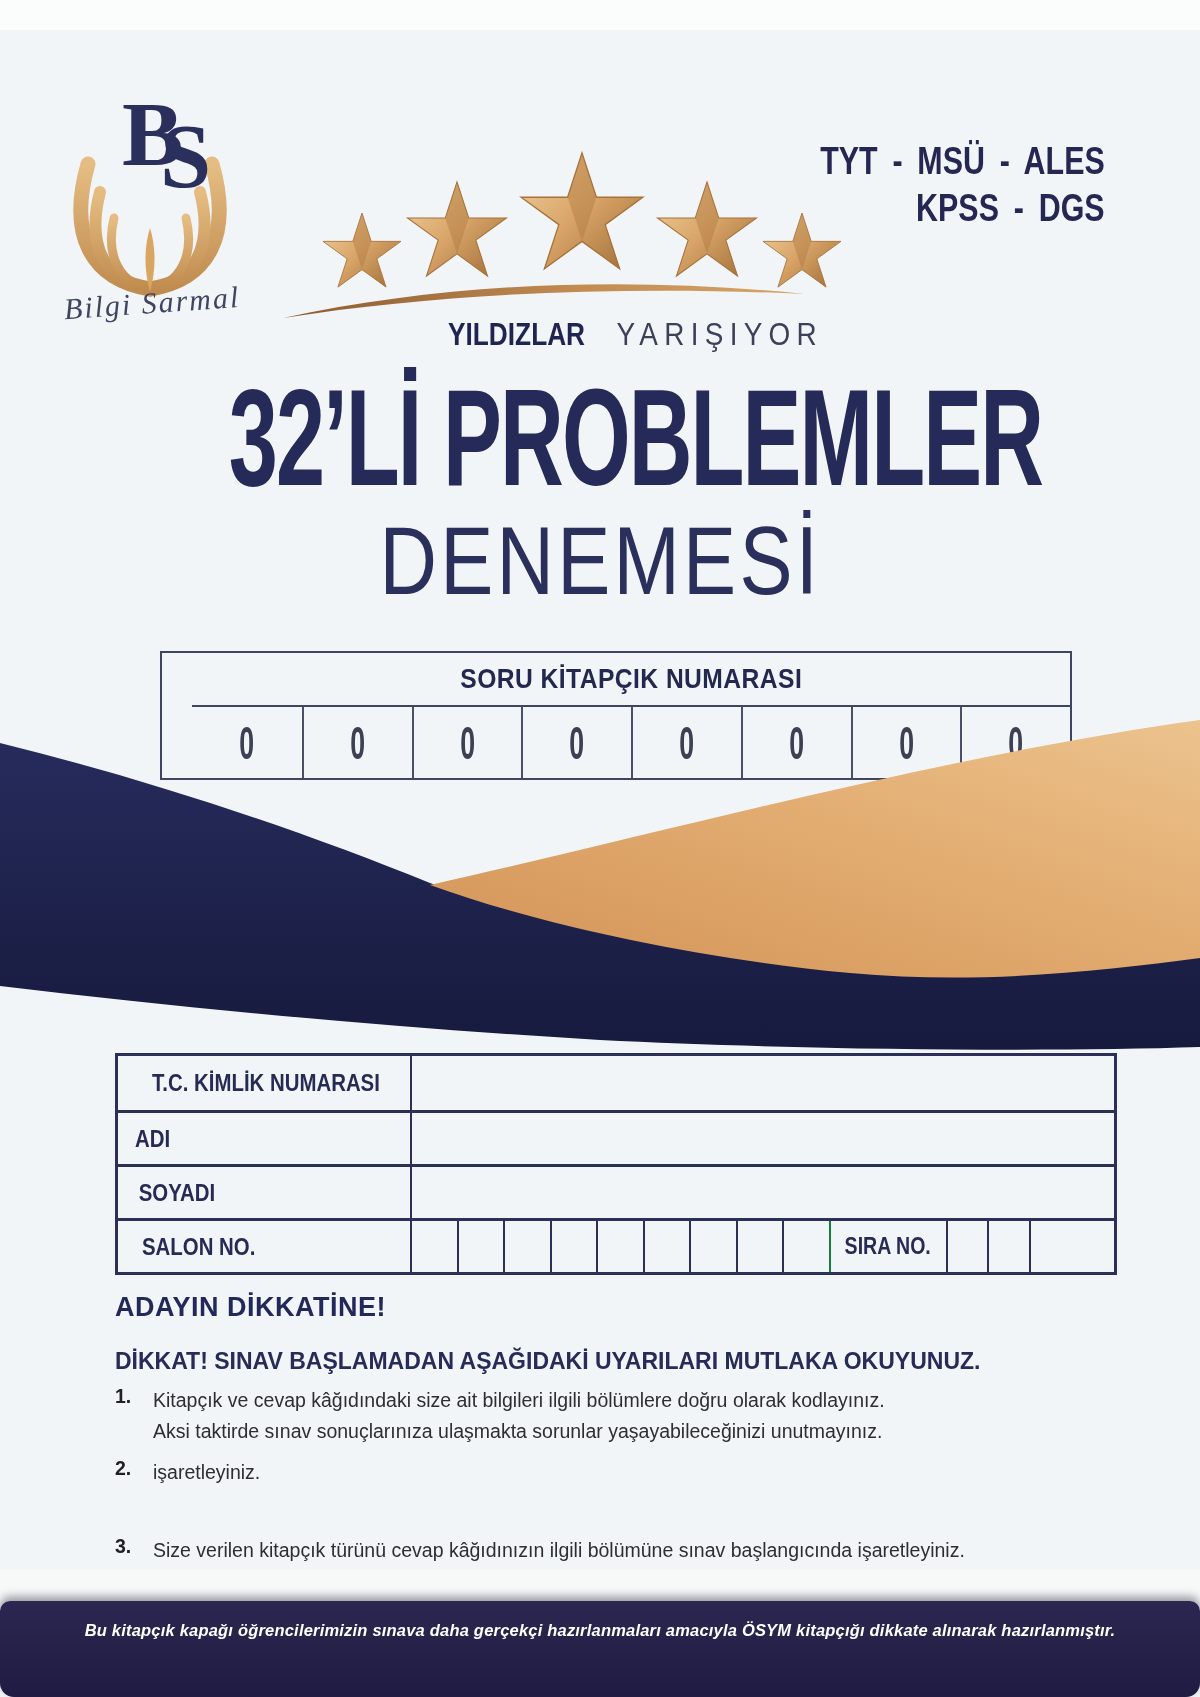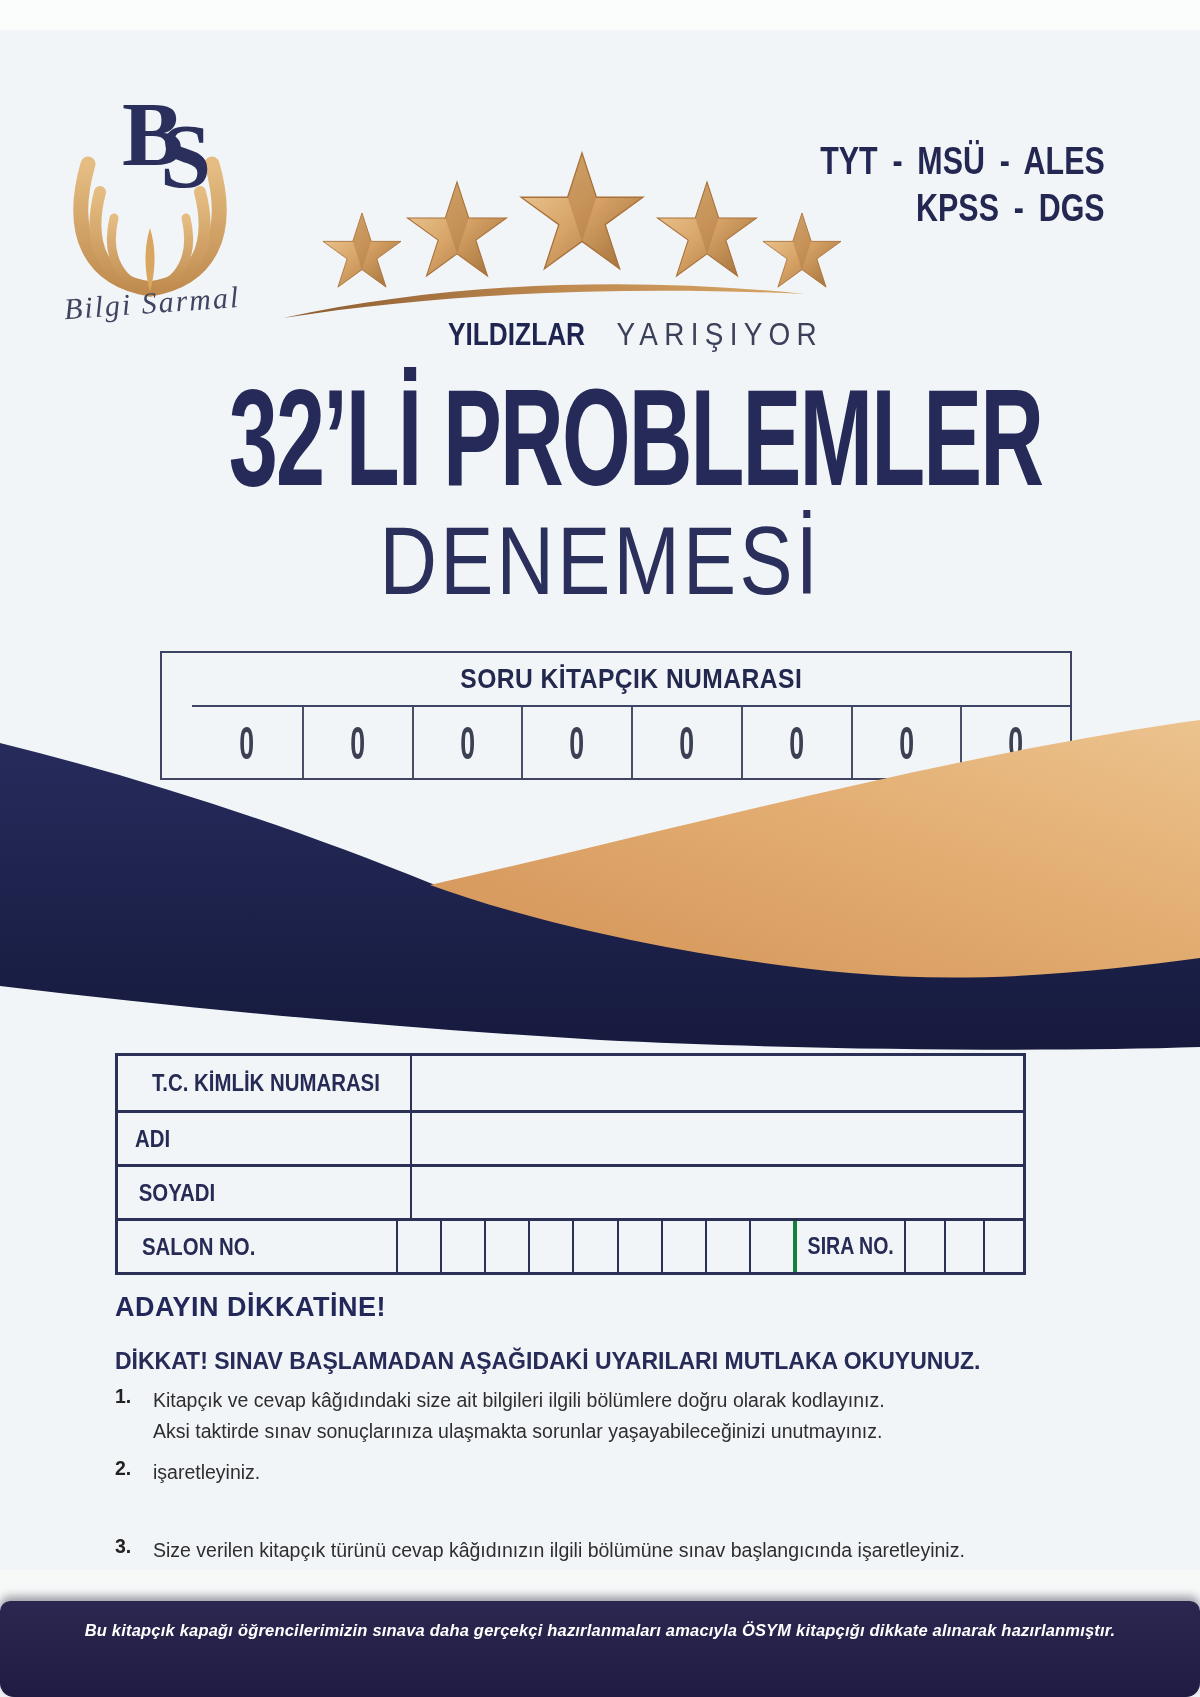--- a/index.html
+++ b/index.html
@@ -39,29 +39,29 @@
   
   #soru-table{left:160px;top:651px;width:878px;border:2px solid #3f4462;background:transparent;padding-left:30px;}
   #soru-header{height:52px;border-bottom:2px solid #3f4462;display:flex;align-items:center;justify-content:center;}
   #soru-header span{font-size:28px;font-weight:bold;color:#23284f;letter-spacing:.5px;transform:scaleX(.88);white-space:nowrap;}
   #soru-digits{display:grid;grid-template-columns:repeat(8,1fr);height:71px;}
   .digit-cell{border-left:2px solid #4a4f68;display:flex;align-items:center;justify-content:center;}
   .digit-cell:first-child{border-left:none;}
   .digit-cell span{font-size:46px;font-weight:bold;color:#3c4053;transform:scaleX(.58);}
 
   
-  #id-table{left:115px;top:1053px;width:911px;border:3px solid #2b3057;box-sizing:border-box;}
+  #id-table{left:115px;top:1053px;width:1002px;border:3px solid #2b3057;box-sizing:border-box;}
   .id-row{display:flex;height:54px;border-top:3px solid #2b3057;box-sizing:border-box;}
   .id-row:first-child{border-top:none;}
   .id-label{width:292px;box-sizing:border-box;display:flex;align-items:center;padding-left:14px;}
   .id-label span{font-size:24px;font-weight:bold;color:#262b55;white-space:nowrap;transform:scaleX(.85);}
   .id-value{flex:1;border-left:2px solid #2b3057;box-sizing:border-box;}
   .mini-cell{width:46.5px;border-left:2px solid #2b3057;box-sizing:border-box;}
   .mini-cell.sira{width:41.6px;}
-  .sira-label{width:117px;border-left:4px solid #15803d;box-sizing:border-box;display:flex;align-items:center;justify-content:center;}
+  .sira-label{width:117px;border-left:2px solid #15803d;box-sizing:border-box;display:flex;align-items:center;justify-content:center;}
   .sira-label span{font-size:23px;font-weight:bold;color:#262b55;white-space:nowrap;transform:scaleX(.85);}
 
   
   #notice-heading{left:115px;top:1292px;}
   #notice-heading span{font-size:27px;font-weight:bold;color:#23285a;letter-spacing:.5px;transform:scaleX(.92);white-space:nowrap;}
   #notice-warning{left:115px;top:1348px;font-size:23px;font-weight:bold;color:#262b58;white-space:nowrap;}
   .item{left:115px;width:952px;}
   .item-num{position:absolute;left:0;top:0;font-size:19.5px;font-weight:bold;color:#222;}
   .item-body{margin-left:38px;font-size:19.5px;color:#2e2e30;line-height:31px;}
   .just{text-align:justify;text-align-last:justify;}

